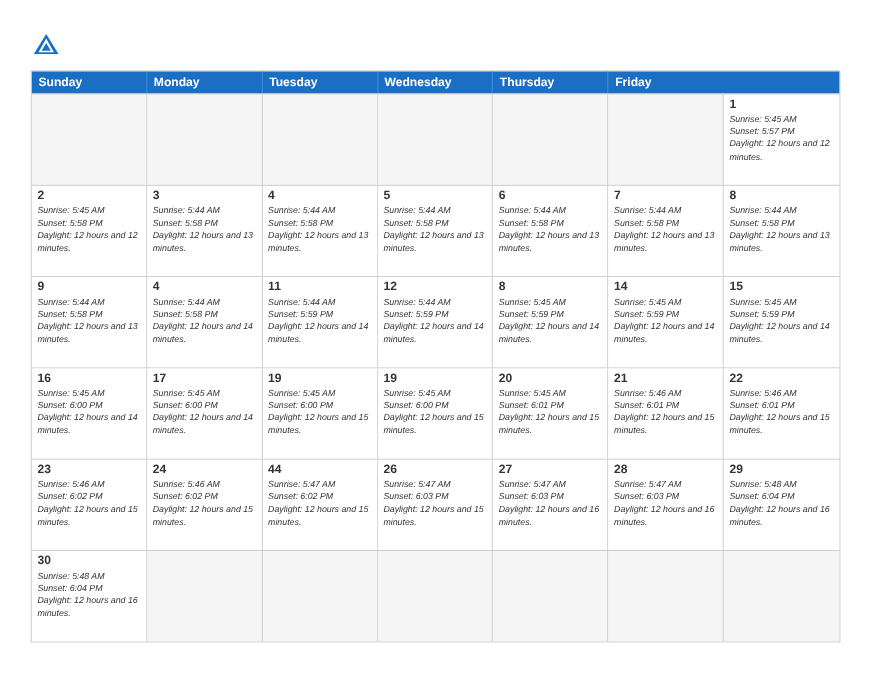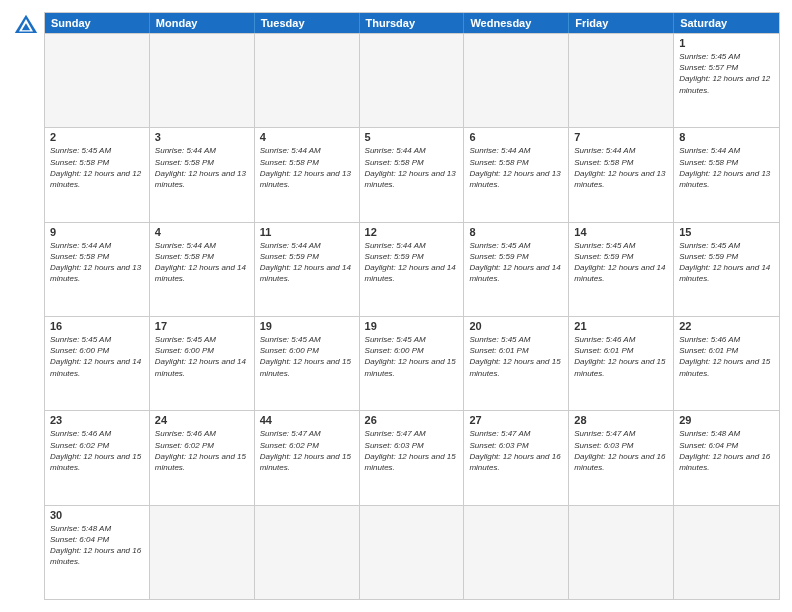--- a/index.html
+++ b/index.html
@@ -6,23 +6,23 @@
     body {
       width: 792px;
       height: 612px;
       background: #fff;
       font-family: Arial, sans-serif;
       overflow: hidden;
     }
     .page {
       width: 792px;
       height: 612px;
-      padding: 12px;
-      display: flex;
-      flex-direction: row;
+      padding: 28px;
+      display: flex;
+      flex-direction: column;
     }
     .header {
       display: flex;
       justify-content: space-between;
       align-items: flex-start;
       margin-bottom: 8px;
     }
     .logo {
       display: flex;
       align-items: center;
@@ -134,24 +134,23 @@
       <div class="month-title"></div>
       <div class="location"></div>
     </div>
   </div>
 
   <div class="calendar">
     <div class="cal-header" id="cal-header">
         <div class="cal-header-cell">Sunday</div>
         <div class="cal-header-cell">Monday</div>
         <div class="cal-header-cell">Tuesday</div>
+        <div class="cal-header-cell">Wednesday</div>
         <div class="cal-header-cell">Thursday</div>
-        <div class="cal-header-cell">Wednesday</div>
         <div class="cal-header-cell">Friday</div>
-        <div class="cal-header-cell">Saturday</div>
       </div>
     <div class="cal-body" id="cal-body">
         <div class="cal-row">
           <div class="cal-cell empty"></div>
           <div class="cal-cell empty"></div>
           <div class="cal-cell empty"></div>
           <div class="cal-cell empty"></div>
           <div class="cal-cell empty"></div>
           <div class="cal-cell empty"></div>
           <div class="cal-cell">

